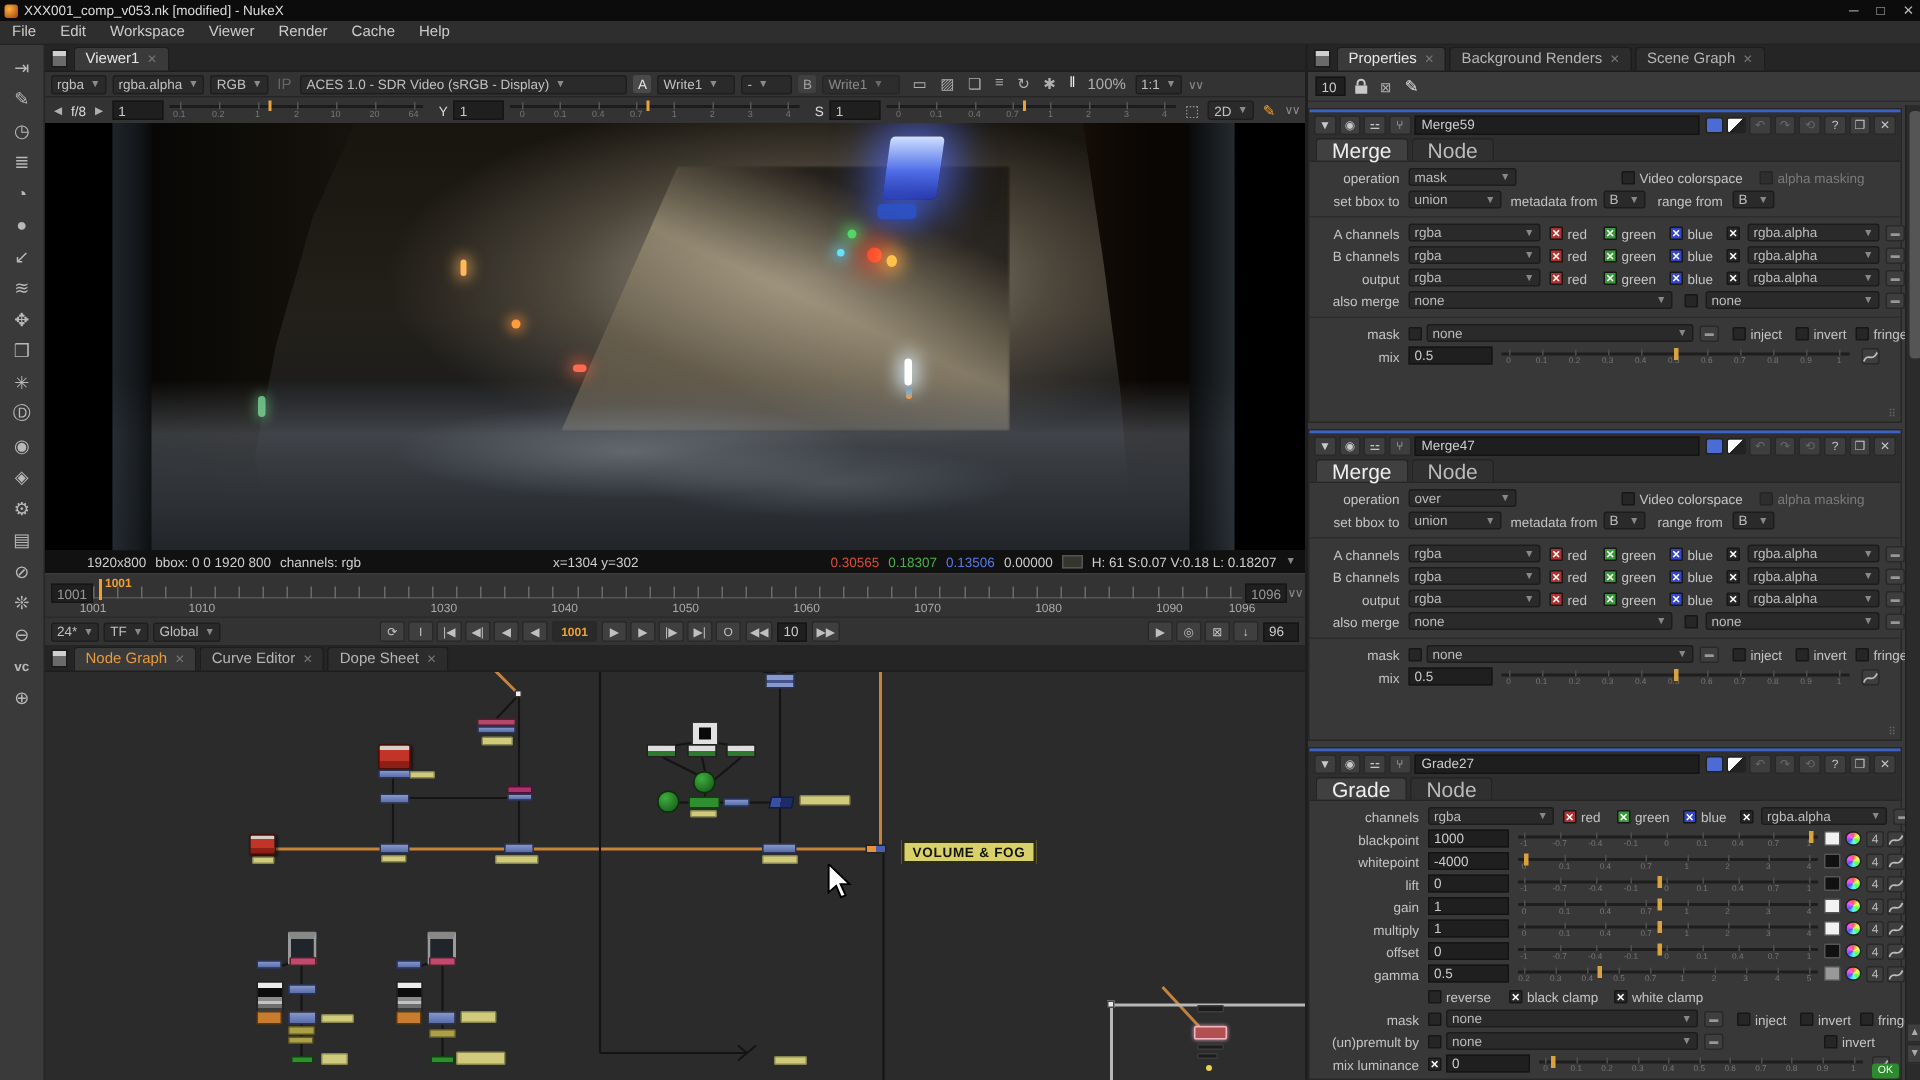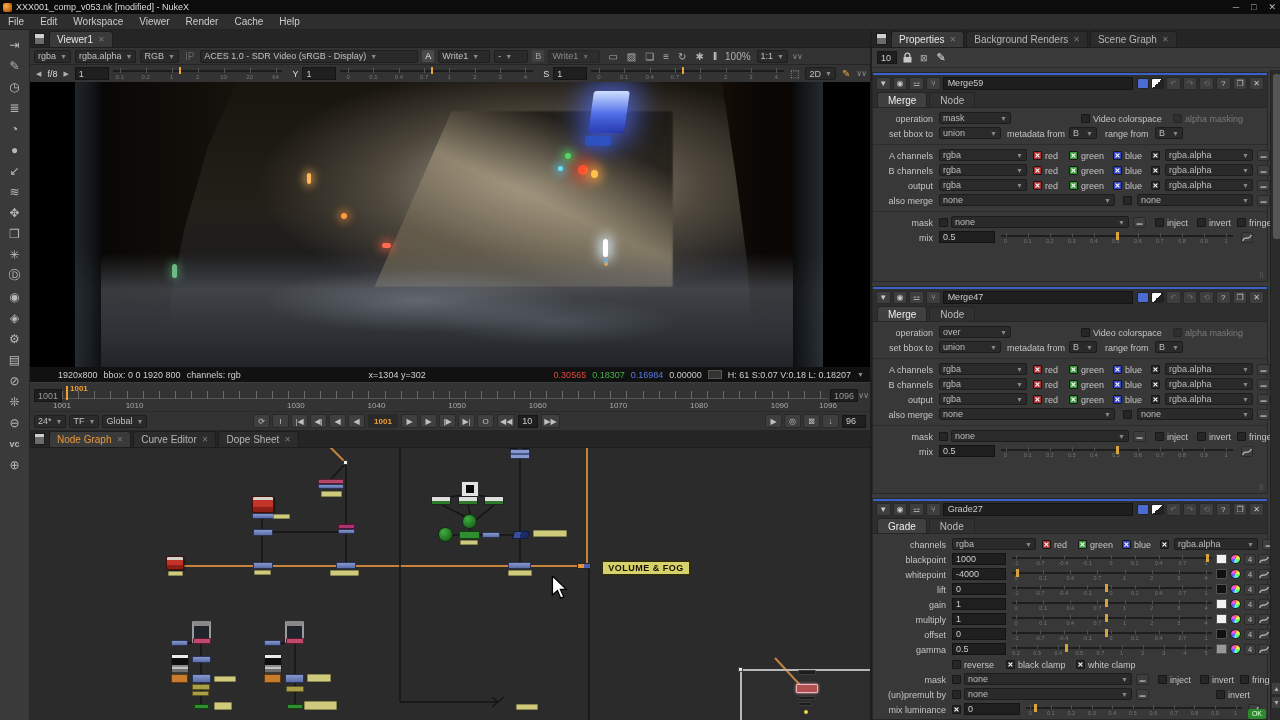--- a/index.html
+++ b/index.html
@@ -137,21 +137,21 @@
   .panel { position:absolute; left:0; width:396px; background:#383838; border:1px solid #272727; }
   .panel .topline { height:2px; background:#3c62c8; }
   .phead { height:16px; background:#2e2e2e; display:flex; align-items:center; gap:2px; padding:0 3px; }
   .phbtn { width:15px; height:13px; background:#3e3e3e; border:1px solid #292929; border-radius:2px; color:#c8c8c8;
     font-size:8px; display:flex; align-items:center; justify-content:center; }
   .phbtn.gray { color:#6a6a6a; }
   .pname { flex:0 0 190px; height:13px; background:#1e1e1e; border:1px solid #141414; color:#ccc; font-size:9px; display:flex; align-items:center; padding:0 4px; }
   .sw-blue { width:13px; height:11px; background:#4a6cd4; border:1px solid #222; border-radius:2px; }
   .sw-bw { width:13px; height:11px; background:linear-gradient(135deg,#fff 0 50%, #222 50%); border:1px solid #222; border-radius:2px; }
   .ptabs { height:17px; background:#2e2e2e; display:flex; align-items:flex-end; padding-left:4px; border-bottom:1px solid #262626; }
-  .ptab { height:15px; padding:0 10px; font-size:10px; color:#bbb; background:#303030; border:1px solid #242424; border-bottom:none; border-radius:3px 3px 0 0; margin-right:2px; display:flex; align-items:center; }
+  .ptab { height:15px; padding:0 10px; font-size:14px; color:#bbb; background:#303030; border:1px solid #242424; border-bottom:none; border-radius:3px 3px 0 0; margin-right:2px; display:flex; align-items:center; }
   .ptab.active { background:#404040; color:#eee; }
   .pbody { position:relative; padding-top:3px; }
   .prow { position:relative; height:15px; display:flex; align-items:center; font-size:9px; color:#c4c4c4; }
   .plabel { position:absolute; text-align:right; }
   .pdd { position:absolute; height:12px; background:#2a2a2a; border:1px solid #1c1c1c; border-radius:2px; color:#bbb;
     font-size:9px; display:flex; align-items:center; padding:0 3px; justify-content:space-between; }
   .pdd .caret { color:#888; font-size:7px; margin-left:3px; }
   .cb { position:absolute; width:9px; height:9px; background:#262626; border:1px solid #171717; border-radius:1px;
     display:flex; align-items:center; justify-content:center; font-size:7px; font-weight:bold; color:#fff; }
   .cb.red { background:#b03030; } .cb.green { background:#3a9a3a; } .cb.blue { background:#3346c8; }
@@ -394,21 +394,21 @@
 
     <div id="infobar">
       <span style="margin-left:22px">1920x800</span>
       <span>bbox: 0 0 1920 800</span>
       <span>channels: rgb</span>
       <span style="flex:1"></span>
       <span>x=1304 y=302</span>
       <span style="flex:1"></span>
       <span id="val-r" style="color: rgb(224, 74, 58);">0.30565</span>
       <span id="val-g" style="color: rgb(74, 176, 74);">0.18307</span>
-      <span id="val-b" style="color: rgb(90, 122, 232);">0.16984</span>
+      <span id="val-b" style="color: rgb(90, 122, 232);">0.13506</span>
       <span id="val-a" style="color: rgb(204, 204, 204);">0.00000</span>
       <span style="width:14px;height:9px;background:#35352f;border:1px solid #555"></span>
       <span>H: 61 S:0.07 V:0.18  L: 0.18207</span>
       <span class="caret" style="color:#888;font-size:7px">▼</span>
     </div>
 
     <div id="timeline">
       <span class="rangebox" style="left:4px">1001</span>
       <div id="ruler">
           <div class="base"></div>

